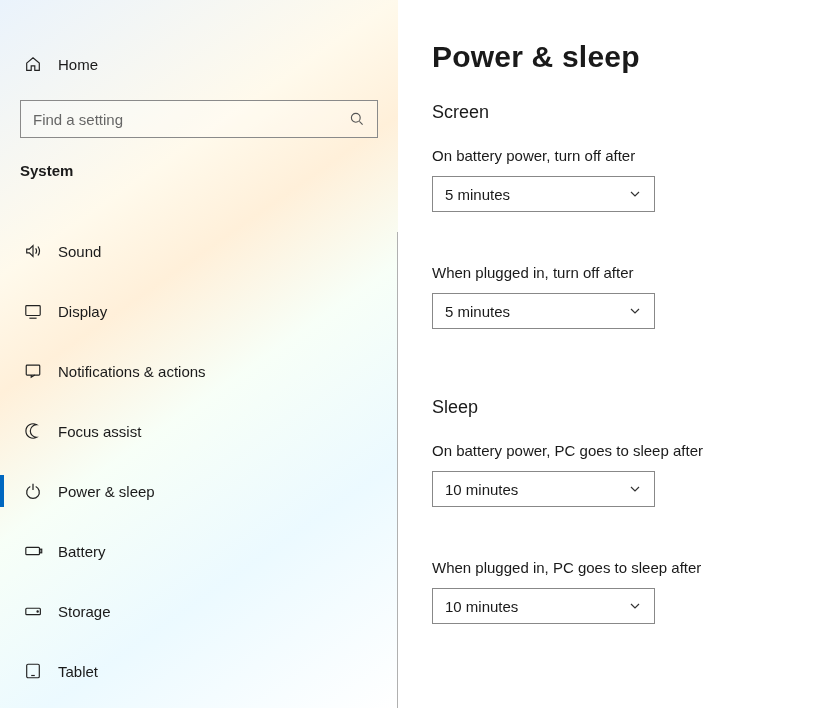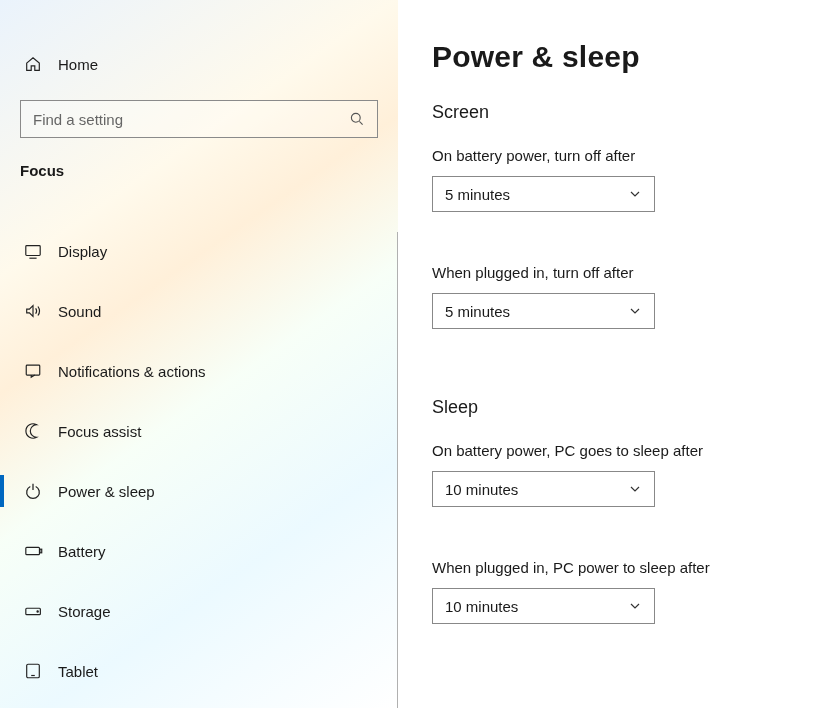--- a/index.html
+++ b/index.html
@@ -168,42 +168,42 @@
   <div class="searchbox">
     <input type="text" placeholder="Find a setting" style="">
     <span class="search-icon">
       <svg width="16" height="16" viewBox="0 0 20 20" fill="none" stroke="#555" stroke-width="1.4">
         <circle cx="8.5" cy="8.5" r="5.5"></circle>
         <line x1="13" y1="13" x2="17" y2="17"></line>
       </svg>
     </span>
   </div>
 
-  <div class="category-label">Focus</div>
+  <div class="category-label">System</div>
 
   <ul class="nav-list">
-    <li class="nav-item">
-      <span class="icon">
-        <svg width="18" height="18" viewBox="0 0 20 20" fill="none" stroke="#222" stroke-width="1.3">
-          <rect x="2" y="4" width="16" height="11" rx="1"></rect>
-          <line x1="6" y1="18" x2="14" y2="18"></line>
-        </svg>
-      </span>
-      <span>Display</span>
-    </li>
-
     <li class="nav-item">
       <span class="icon">
         <svg width="18" height="18" viewBox="0 0 20 20" fill="none" stroke="#222" stroke-width="1.3">
           <path d="M3 8 H6 L10 4 V16 L6 12 H3 Z"></path>
           <path d="M13 7 Q15 10 13 13"></path>
           <path d="M15.5 5 Q19 10 15.5 15"></path>
         </svg>
       </span>
       <span>Sound</span>
+    </li>
+
+    <li class="nav-item">
+      <span class="icon">
+        <svg width="18" height="18" viewBox="0 0 20 20" fill="none" stroke="#222" stroke-width="1.3">
+          <rect x="2" y="4" width="16" height="11" rx="1"></rect>
+          <line x1="6" y1="18" x2="14" y2="18"></line>
+        </svg>
+      </span>
+      <span>Display</span>
     </li>
 
     <li class="nav-item">
       <span class="icon">
         <svg width="18" height="18" viewBox="0 0 20 20" fill="none" stroke="#222" stroke-width="1.3">
           <rect x="2.5" y="3.5" width="15" height="11" rx="1"></rect>
           <path d="M8 14.5 L8 17 L12 14.5"></path>
         </svg>
       </span>
       <span>Notifications &amp; actions</span>
@@ -292,21 +292,21 @@
   <div class="setting-label">On battery power, PC goes to sleep after</div>
   <div class="dropdown">
     <span>10 minutes</span>
     <span class="chev">
       <svg width="14" height="14" viewBox="0 0 14 14" fill="none" stroke="#333" stroke-width="1.2">
         <path d="M3 5 L7 9 L11 5"></path>
       </svg>
     </span>
   </div>
 
-  <div class="setting-label">When plugged in, PC power to sleep after</div>
+  <div class="setting-label">When plugged in, PC goes to sleep after</div>
   <div class="dropdown">
     <span>10 minutes</span>
     <span class="chev">
       <svg width="14" height="14" viewBox="0 0 14 14" fill="none" stroke="#333" stroke-width="1.2">
         <path d="M3 5 L7 9 L11 5"></path>
       </svg>
     </span>
   </div>
 </div>
 

